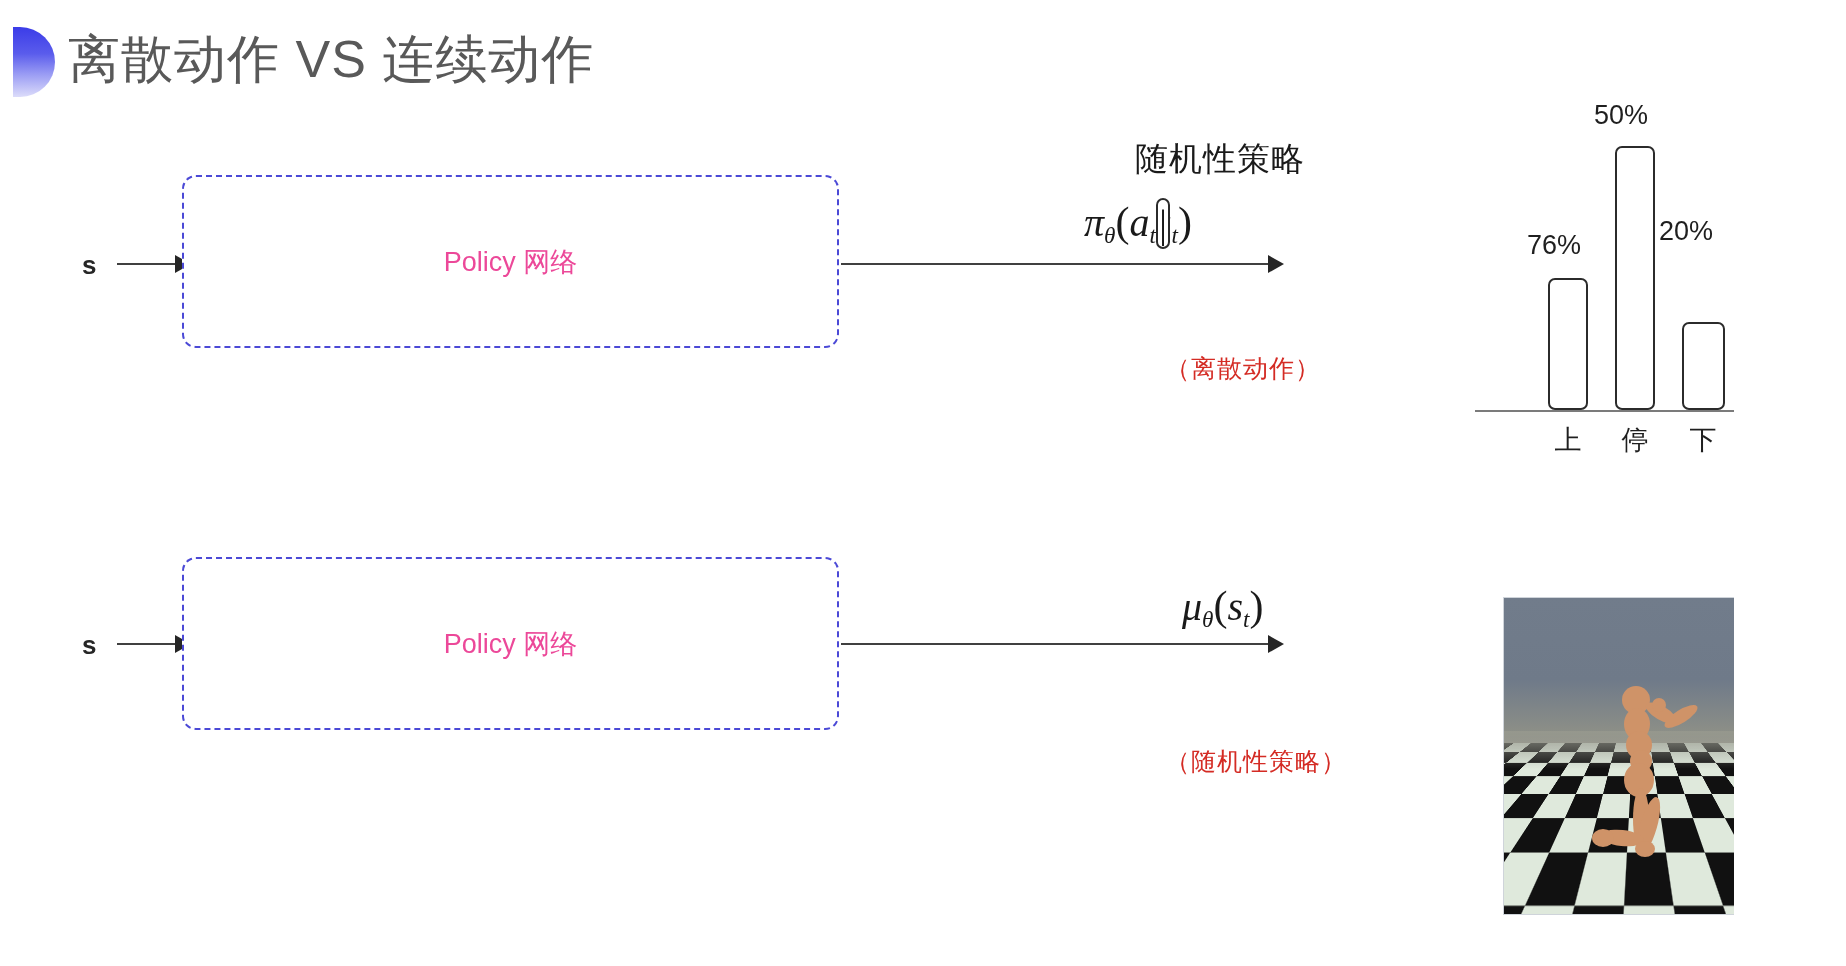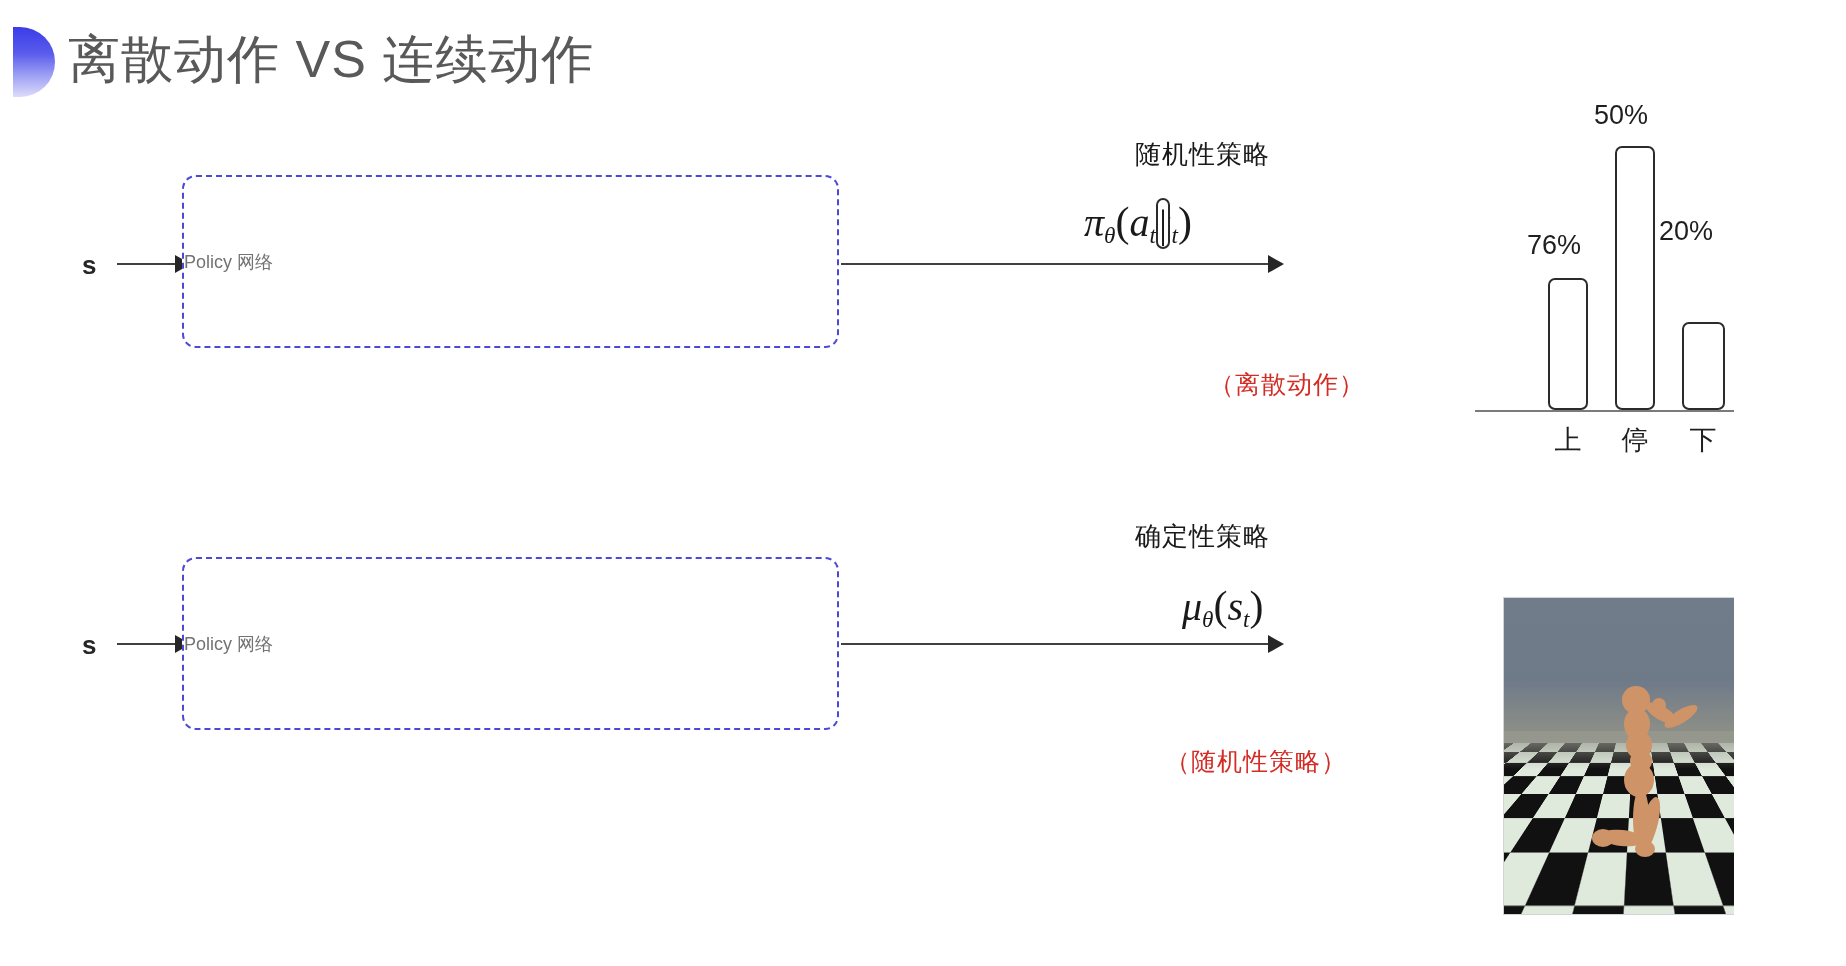--- a/index.html
+++ b/index.html
@@ -66,28 +66,29 @@
     border-radius: 14px;
     background: #ffffff;
     box-sizing: border-box;
   }
   .policy-box-label {
     position: absolute;
     left: 0;
     right: 0;
     top: 50%;
     transform: translateY(-50%);
-    font-size: 18px;
-    color: #737373;
+    text-align: center;
+    font-size: 27px;
+    color: #ec4899;
   }
 
   
   .policy-kind {
     position: absolute;
-    font-size: 26px;
+    font-size: 33px;
     color: #1a1a1a;
     white-space: nowrap;
     letter-spacing: 1px;
     text-align: center;
   }
   .formula {
     position: absolute;
     font-family: "Liberation Serif", "DejaVu Serif", serif;
     font-style: italic;
     font-size: 40px;
@@ -208,21 +209,21 @@
 
   <div class="arrow-line" style="left:841px; top:263px; width:436px;"></div>
   <div class="arrow-head" style="left:1268px; top:255px;"></div>
 
   <div class="policy-kind" style="left:1135px; top:137px;">随机性策略</div>
 
   <div class="formula" style="left:1084px; top:198px;">
     <span>π</span><sub>θ</sub><span class="paren">(</span><span>a</span><sub>t</sub><span class="bar">|</span><span>s</span><sub>t</sub><span class="paren">)</span>
   </div>
 
-  <div class="red-note" style="left:1165px; top:368px;margin-left:44px;">（离散动作）</div>
+  <div class="red-note" style="left:1165px; top:352px;">（离散动作）</div>
 
   <div class="chart" style="left:1460px; top:100px; width:360px; height:360px;">
 
     <div class="bar-value" style="left:48px; top:130px; width:92px;">76%</div>
     <div class="bar-value" style="left:115px; top:0px; width:92px;">50%</div>
     <div class="bar-value" style="left:180px; top:116px; width:92px;">20%</div>
 
     <div class="bar" style="left:88px; top:178px; width:40px; height:132px;"></div>
     <div class="bar" style="left:155px; top:46px;  width:40px; height:264px;"></div>
     <div class="bar" style="left:222px; top:222px; width:43px; height:88px;"></div>
@@ -238,21 +239,20 @@
   <div class="arrow-line" style="left:117px; top:643px; width:66px;"></div>
   <div class="arrow-head" style="left:175px; top:635px;"></div>
 
   <div class="policy-box" style="left:182px; top:557px; width:657px; height:173px;">
     <div class="policy-box-label">Policy 网络</div>
   </div>
 
   <div class="arrow-line" style="left:841px; top:643px; width:436px;"></div>
   <div class="arrow-head" style="left:1268px; top:635px;"></div>
 
-  <div class="policy-kind" style="left:1135px; top:519px;">确定性策略</div>
 
   <div class="formula" style="left:1182px; top:582px;">
     <span>μ</span><sub>θ</sub><span class="paren">(</span><span>s</span><sub>t</sub><span class="paren">)</span>
   </div>
 
   <div class="red-note" style="left:1165px; top:745px;">（随机性策略）</div>
 
   <div class="sim-frame">
     <div class="sim-sky"></div>
     <div class="sim-floor"></div>

